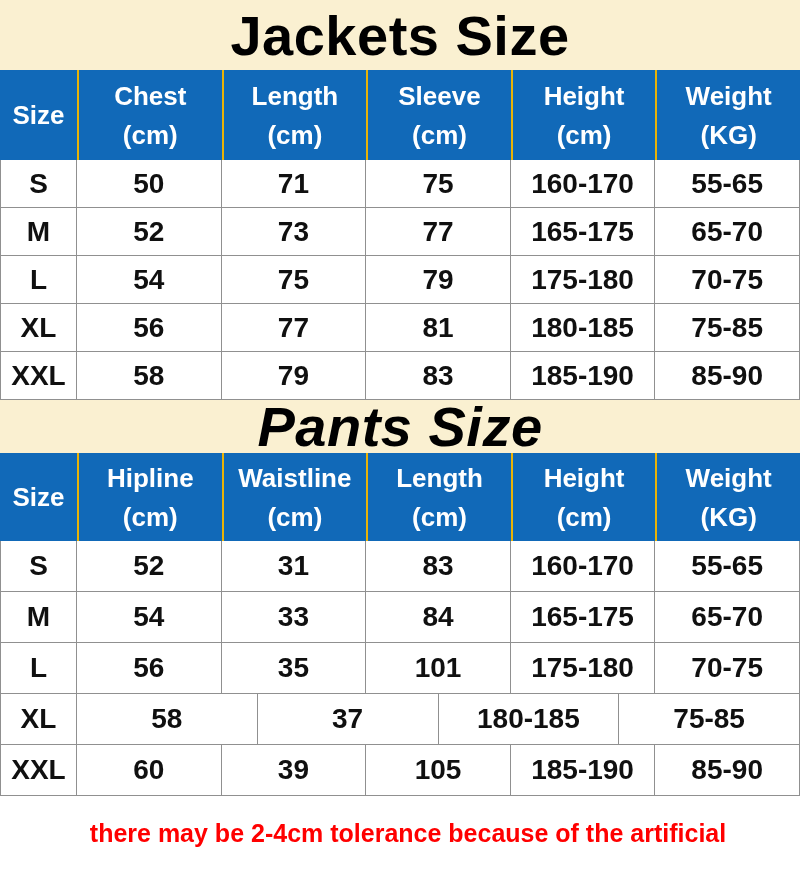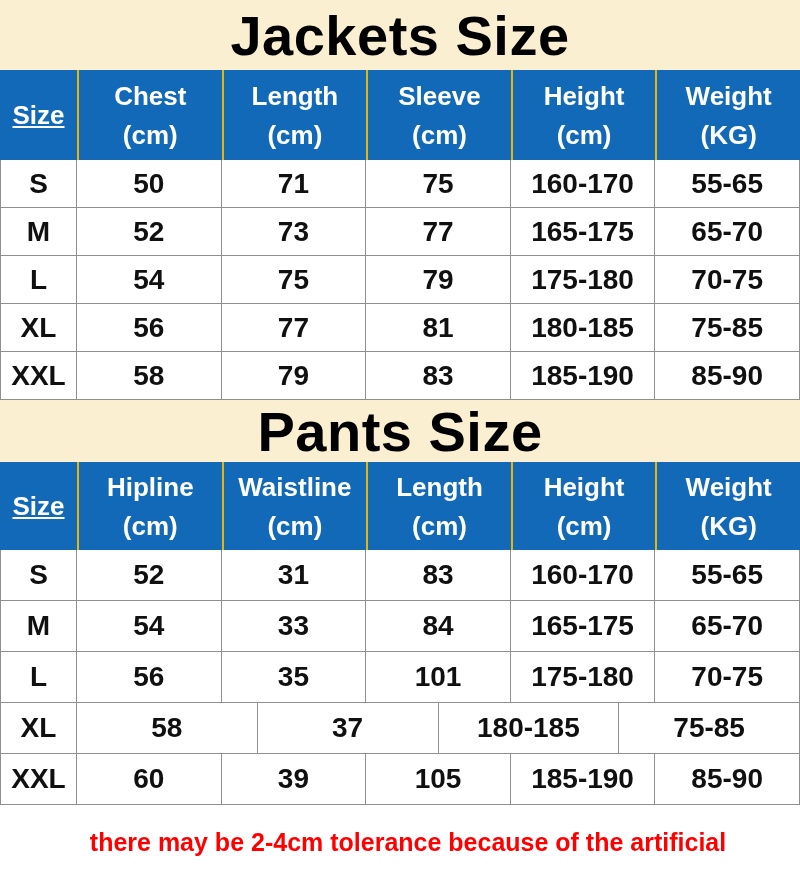--- a/index.html
+++ b/index.html
@@ -32,41 +32,41 @@
     display: flex;
     flex-direction: column;
     align-items: center;
     justify-content: center;
     gap: 13px;
     color: #ffffff;
     font-weight: bold;
     font-size: 26px;
     border-left: 2px solid #eab308;
   }
-  .hcell.c0 { border-left: none; flex: 0 0 77px; text-decoration: underline; }
+  .hcell.c0 { border-left: none; flex: 0 0 77px; }
   .hlabel, .hunit { line-height: 1; }
   .hunit:empty { display: none; }
   .tbody { border-left: 1px solid #909090; }
   .trow { display: flex; border-bottom: 1.5px solid #909090; }
   .cell {
     flex: 1;
     display: flex;
     align-items: center;
     justify-content: center;
     font-size: 28px;
     font-weight: bold;
     color: #101010;
     border-right: 1.5px solid #909090;
     background: #ffffff;
   }
   .cell.c0 { flex: 0 0 76px; }
   #jackets .title-band { height: 70px; }
   #jackets .header-row { height: 90px; }
   #jackets .trow { height: 48px; }
-  #pants .title-band { height: 62px; }
+  #pants .title-band { height: 53px; font-style: italic; }
   #pants .header-row { height: 88px; }
   #pants .trow { height: 51px; }
   .footer {
     height: 74px;
     display: flex;
     align-items: center;
     justify-content: center;
     background: #ffffff;
   }
   .footer-text {

